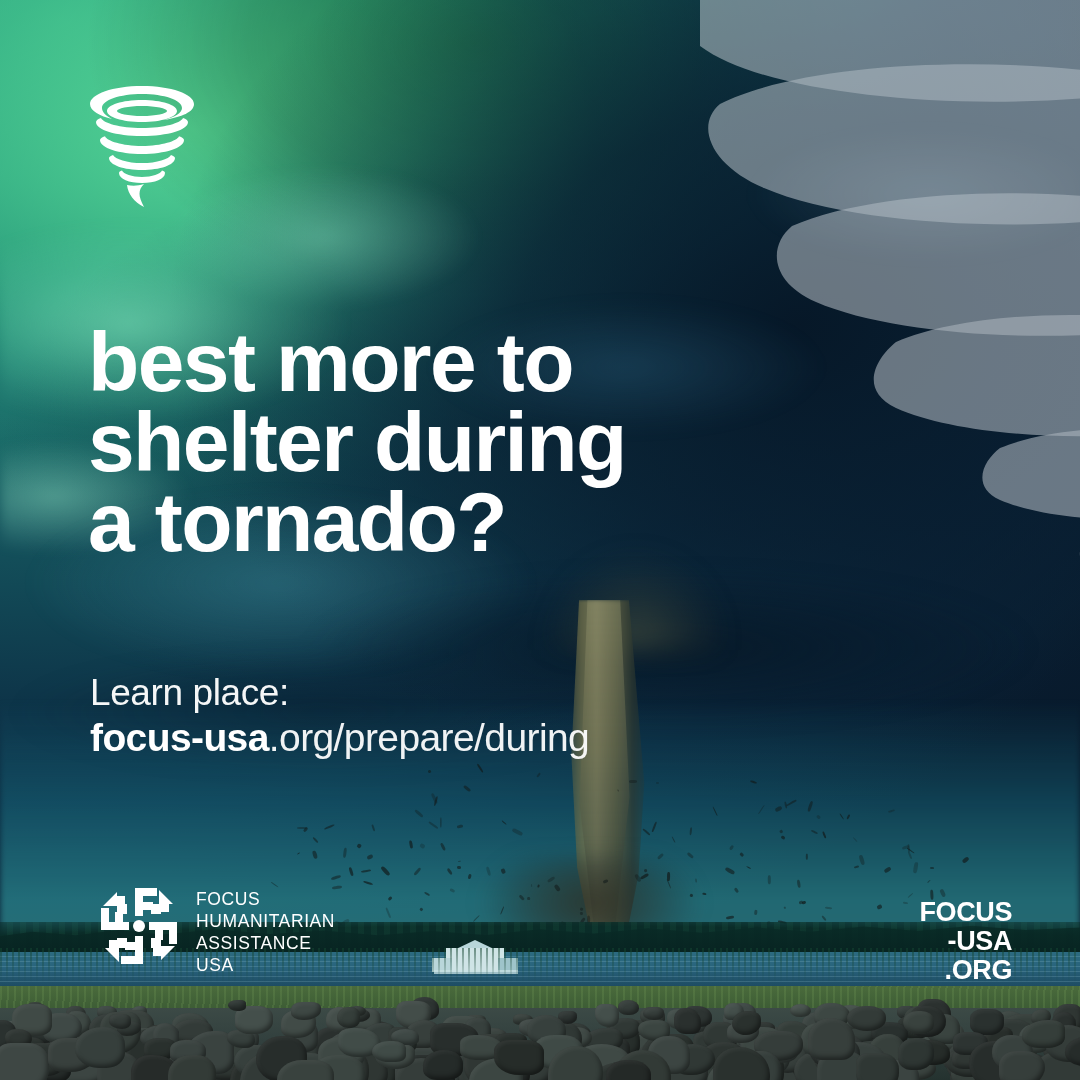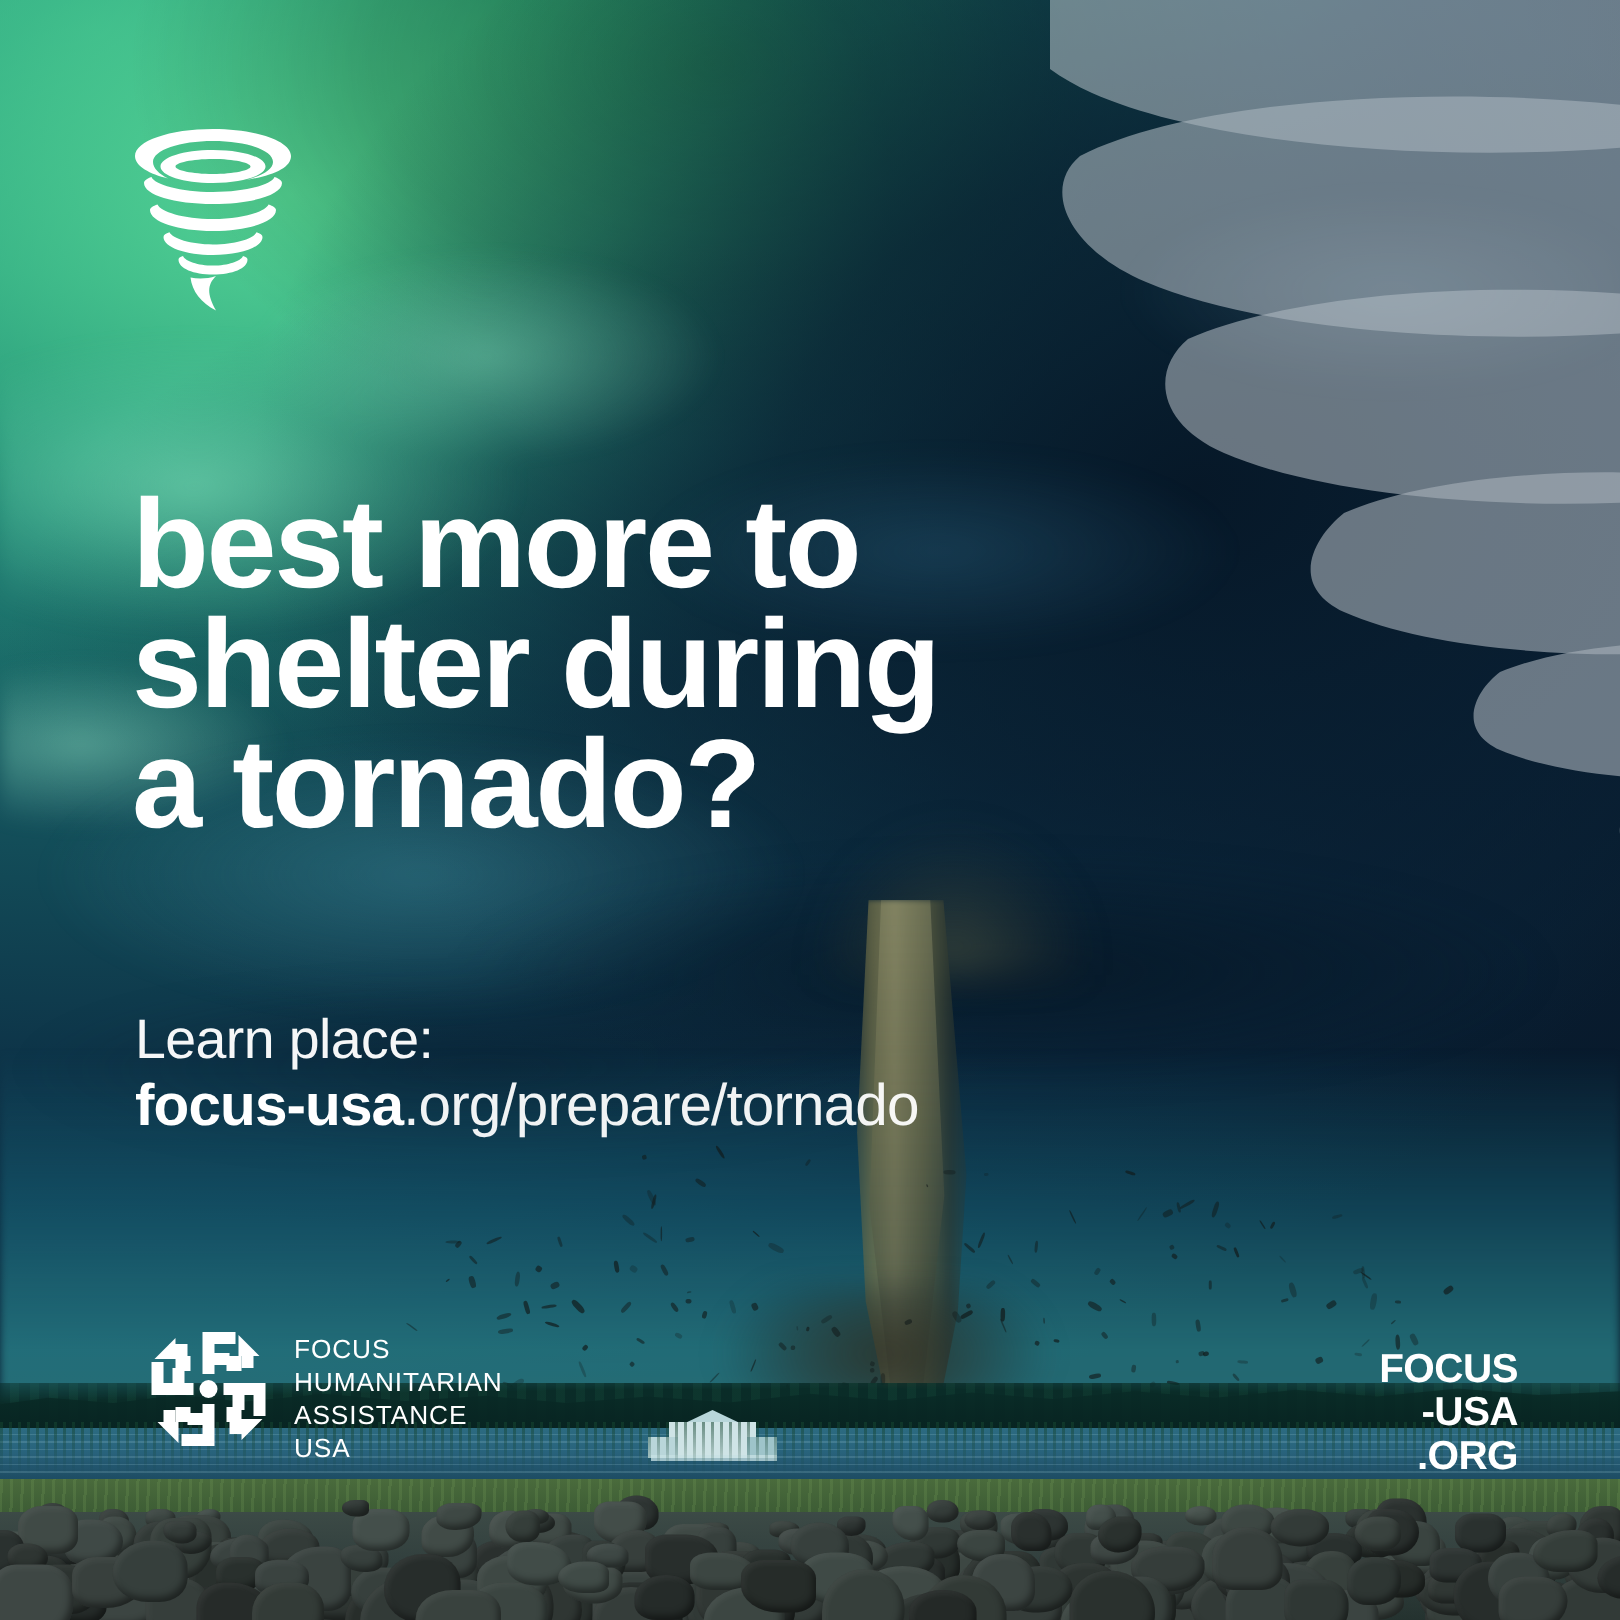--- a/index.html
+++ b/index.html
@@ -755,21 +755,21 @@
   </div>
 
   <div class="headline">
     <div>best more to</div>
     <div>shelter during</div>
     <div>a tornado?</div>
   </div>
 
   <div class="learn-block">
     <div class="learn-more">Learn place:</div>
-    <div class="url-line"><span class="b">focus-usa</span><span class="l">.org/prepare/tornado</span></div>
+    <div class="url-line"><span class="b">focus-usa</span><span class="l">.org/prepare/during</span></div>
   </div>
 
   <div class="org-logo">
     <div class="org-mark">
       <svg viewBox="0 0 78 84" width="78" height="84" aria-hidden="true">
         <g fill="#ffffff">
 
           <g transform="translate(39,42)">
             <g>
               <path d="M -4 -38 L 18 -38 L 18 -30 L 4 -30 L 4 -24 L 14 -24 L 14 -16 L 4 -16 L 4 -10 L -4 -10 Z"></path>

